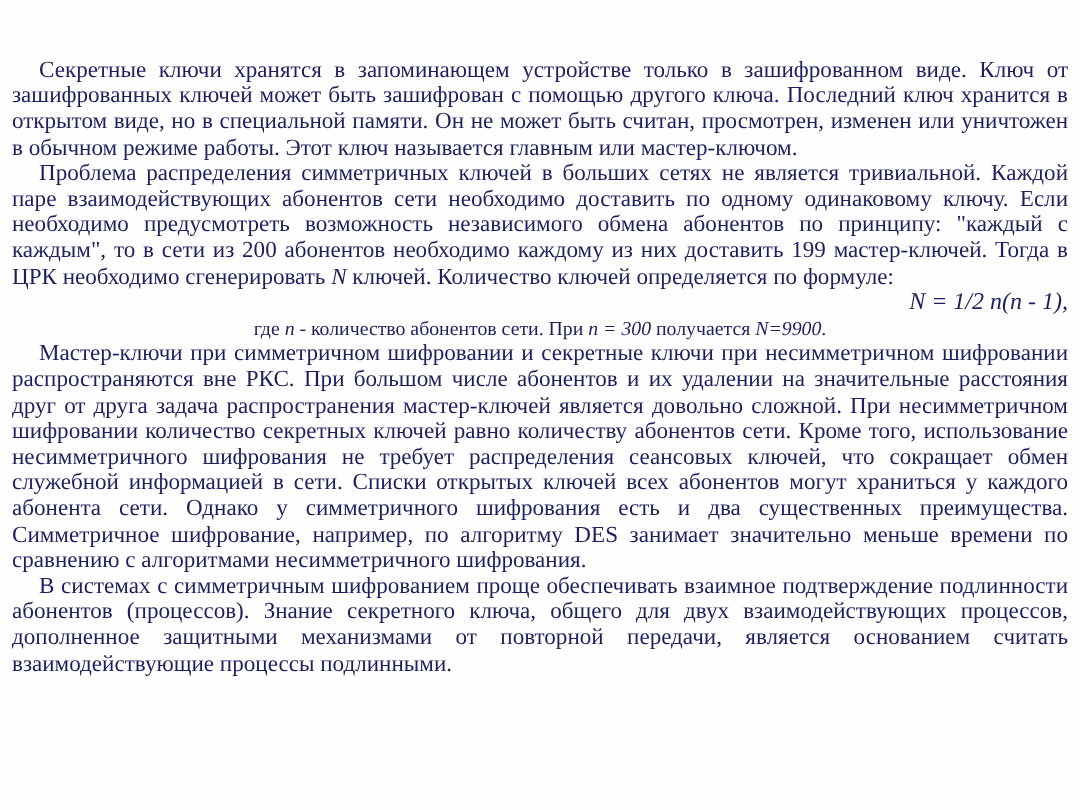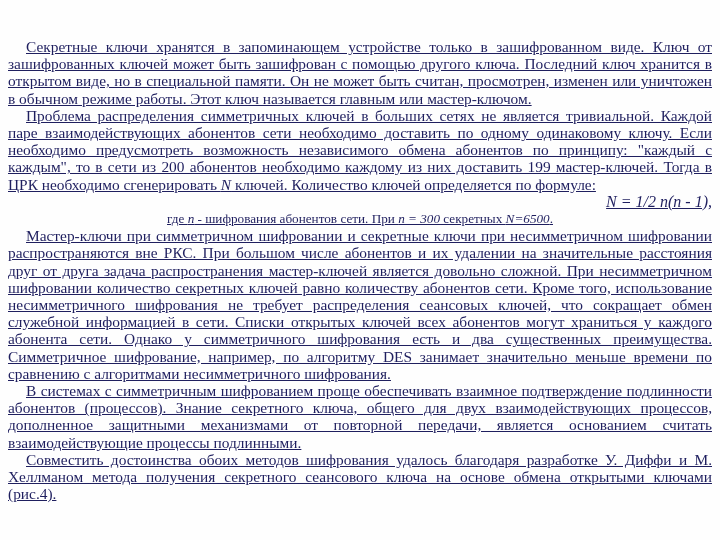--- a/index.html
+++ b/index.html
@@ -12,21 +12,20 @@
     width: 720px;
     height: 540px;
     background: #fefefe;
     overflow: hidden;
     box-sizing: border-box;
     padding: 38px 8px 0 8px;
     font-family: "Liberation Serif", "DejaVu Serif", serif;
     font-size: 15.4px;
     line-height: 17.2px;
     color: #1f1f5f;
-    text-decoration: underline;
   }
   .para {
     margin: 0;
     text-indent: 18px;
     text-align: justify;
   }
   .formula-line {
     margin: 0;
     text-align: right;
     text-indent: 0;
@@ -47,21 +46,20 @@
 <body>
 
 <div class="page">
 
   <p class="para">Секретные ключи хранятся в запоминающем устройстве только в зашифрованном виде. Ключ от зашифрованных ключей может быть зашифрован с помощью другого ключа. Последний ключ хранится в открытом виде, но в специальной памяти. Он не может быть считан, просмотрен, изменен или уничтожен в обычном режиме работы. Этот ключ называется главным или мастер-ключом.</p>
 
   <p class="para"><span>Проблема распределения симметричных ключей в больших сетях не является тривиальной. Каждой паре взаимодействующих абонентов сети необходимо доставить по одному одинаковому ключу. Если необходимо предусмотреть возможность независимого обмена абонентов по принципу: "каждый с каждым", то в сети из 200 абонентов необходимо каждому из них доставить 199 мастер-ключей. Тогда в ЦРК необходимо сгенерировать </span><span class="var">N</span><span> ключей. Количество ключей определяется по формуле:</span></p>
 
   <div class="formula-line">N = 1/2 n(n - 1),</div>
 
-  <div class="note-line"><span>где </span><span class="var">n</span><span> - шифрования абонентов сети. При </span><span class="var">n = 300</span><span> секретных </span><span class="var">N=6500</span><span>.</span></div>
+  <div class="note-line"><span>где </span><span class="var">n</span><span> - количество абонентов сети. При </span><span class="var">n = 300</span><span> получается </span><span class="var">N=9900</span><span>.</span></div>
 
   <p class="para">Мастер-ключи при симметричном шифровании и секретные ключи при несимметричном шифровании распространяются вне РКС. При большом числе абонентов и их удалении на значительные расстояния друг от друга задача распространения мастер-ключей является довольно сложной. При несимметричном шифровании количество секретных ключей равно количеству абонентов сети. Кроме того, использование несимметричного шифрования не требует распределения сеансовых ключей, что сокращает обмен служебной информацией в сети. Списки открытых ключей всех абонентов могут храниться у каждого абонента сети. Однако у симметричного шифрования есть и два существенных преимущества. Симметричное шифрование, например, по алгоритму DES занимает значительно меньше времени по сравнению с алгоритмами несимметричного шифрования.</p>
 
   <p class="para">В системах с симметричным шифрованием проще обеспечивать взаимное подтверждение подлинности абонентов (процессов). Знание секретного ключа, общего для двух взаимодействующих процессов, дополненное защитными механизмами от повторной передачи, является основанием считать взаимодействующие процессы подлинными.</p>
 
-  <p class="para">Совместить достоинства обоих методов шифрования удалось благодаря разработке У. Диффи и М. Хеллманом метода получения секретного сеансового ключа на основе обмена открытыми ключами (рис.4).</p>
 
 </div>
 
 </body></html>

